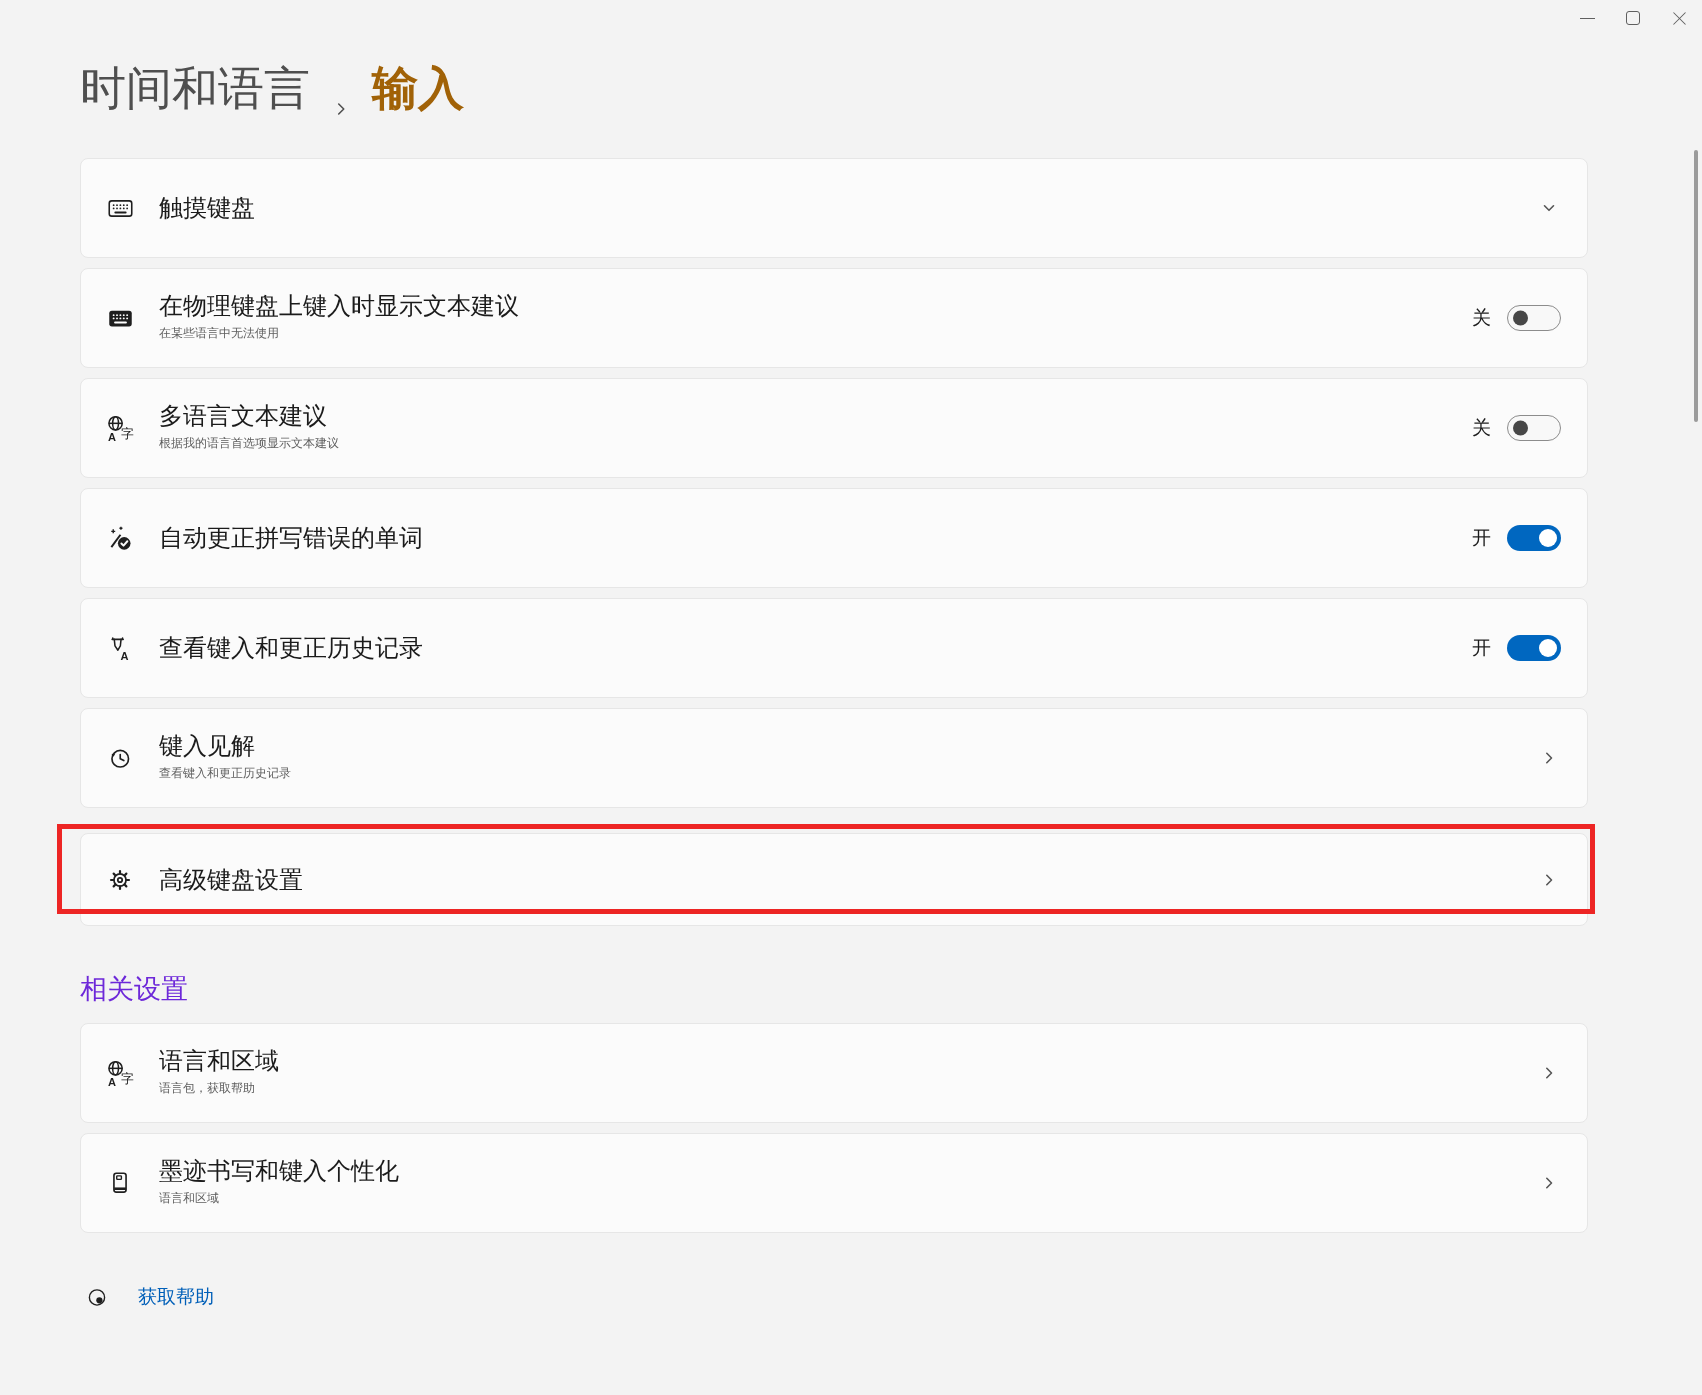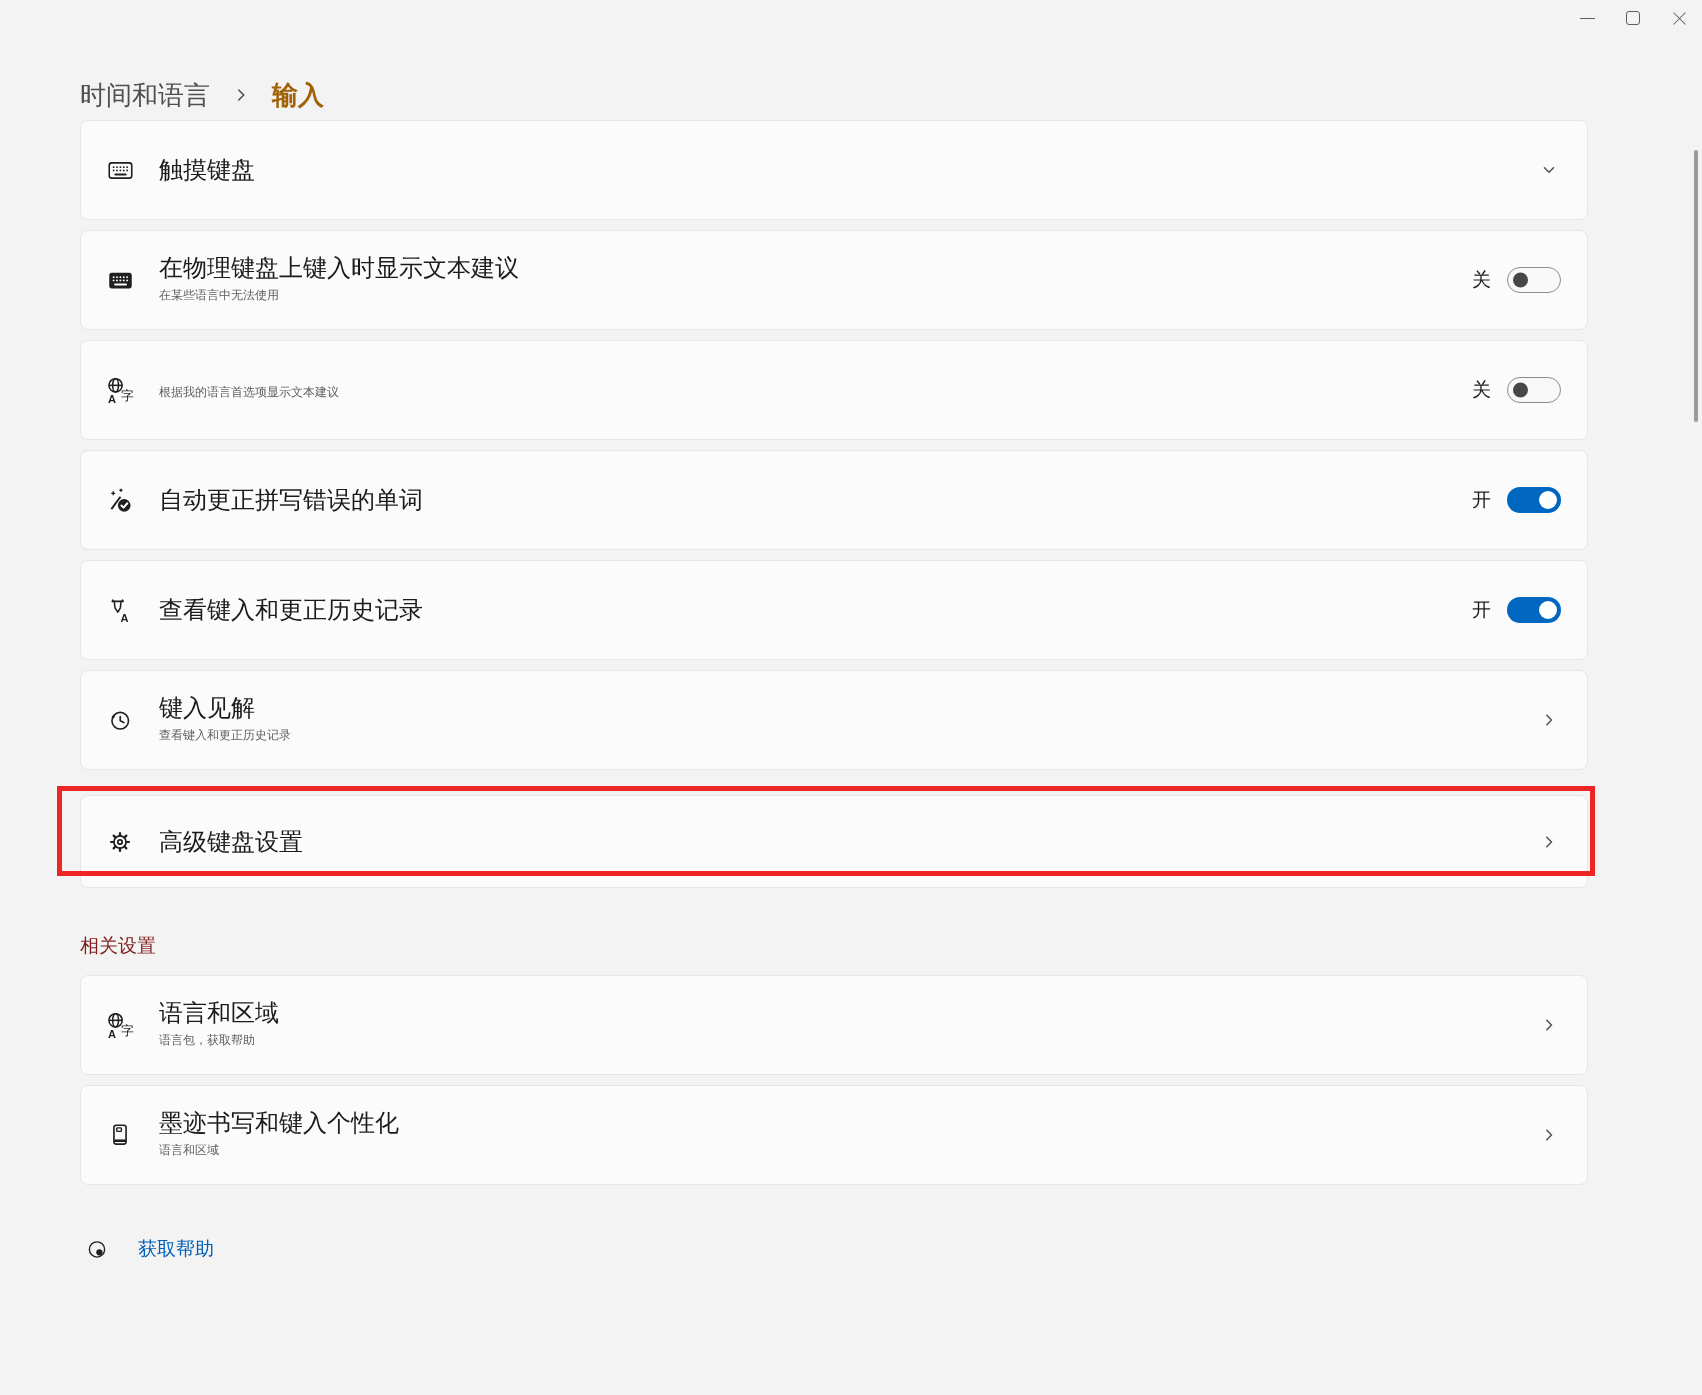--- a/index.html
+++ b/index.html
@@ -15,21 +15,21 @@
   .min-glyph{width:15px;height:0;border-top:1.6px solid #5f5f5f}
   .max-glyph{width:12px;height:12px;border:1.6px solid #5f5f5f;border-radius:3px}
   .close-glyph{position:relative;width:15px;height:15px}
   .close-glyph:before,.close-glyph:after{content:"";position:absolute;left:-1px;top:7px;width:17px;height:0;border-top:1.6px solid #5f5f5f}
   .close-glyph:before{transform:rotate(45deg)}
   .close-glyph:after{transform:rotate(-45deg)}
   
   .scroll-thumb{position:absolute;right:4px;top:150px;width:4px;height:272px;border-radius:2px;background:#9b9b9b}
   
   .content{position:absolute;left:80px;top:70px;width:1508px}
-  .breadcrumb{display:flex;align-items:center;gap:20px;font-size:26px;height:50px;}
+  .breadcrumb{display:flex;align-items:flex-end;gap:20px;font-size:46px;height:50px;margin-bottom:38px}
   .crumb-parent{color:#4f4f4f;font-weight:400}
   .crumb-current{color:#a16207;font-weight:600}
   
   .card{
     position:relative;height:100px;box-sizing:border-box;
     background:#fbfbfb;border:1px solid #e6e6e6;border-radius:8px;
     margin-bottom:10px;display:flex;align-items:center;
     padding:0 26px 0 24px;
   }
   .card-icon{width:30px;display:flex;justify-content:center;align-items:center;margin-right:24px;flex:none}
@@ -42,21 +42,21 @@
   .toggle{width:54px;height:26px;border-radius:14px;position:relative;box-sizing:border-box;cursor:default}
   .toggle.off{border:1px solid #8c8c8c;background:#f8f8f8}
   .toggle.off .knob{position:absolute;left:5px;top:50%;transform:translateY(-50%);width:15px;height:15px;border-radius:50%;background:#474747}
   .toggle.on{background:#0067C0}
   .toggle.on .knob{position:absolute;right:4px;top:50%;transform:translateY(-50%);width:18px;height:18px;border-radius:50%;background:#ffffff}
   
   .highlight-wrap{position:relative;margin-top:25px;margin-bottom:0}
   .highlight-wrap .card{height:93px;margin-bottom:0}
   .red-box{position:absolute;left:-23px;top:-9px;right:-7px;bottom:12px;border:5px solid #ED2524;pointer-events:none;z-index:2}
   
-  .section-header{font-size:19px;color:#7f1d1d;margin:45px 0 16px 0}
+  .section-header{font-size:27px;color:#6d28d9;margin:45px 0 16px 0}
   
   .footer-help{margin-top:51px;padding-left:6px;display:flex;align-items:center;gap:30px}
   .help-label{font-size:19px;color:#005FB8}
   svg text{font-family:"Liberation Sans","DejaVu Sans",sans-serif}
 </style>
 </head>
 <body>
 
 <div class="win-controls">
   <div class="win-btn">
@@ -146,20 +146,21 @@
     <span class="card-icon">
       <svg width="28" height="28" viewBox="0 0 24 24" fill="none" stroke="#1f1f1f" stroke-width="1.3">
         <circle cx="8.2" cy="8" r="5.7"></circle>
         <ellipse cx="8.2" cy="8" rx="2.5" ry="5.7"></ellipse>
         <path d="M2.5 8 H13.9"></path>
         <text x="1.8" y="22.8" font-size="9.5" font-weight="700" stroke="none" fill="#1f1f1f">A</text>
         <text x="12.8" y="20.8" font-size="11" stroke="none" fill="#1f1f1f">字</text>
       </svg>
     </span>
     <div class="card-text">
+      <div class="card-title">多语言文本建议</div>
       <div class="card-sub">根据我的语言首选项显示文本建议</div>
     </div>
     <div class="card-right">
       <span class="state-label">关</span>
       <div class="toggle off">
           <div class="knob"></div>
         </div>
     </div>
   </div>
 

